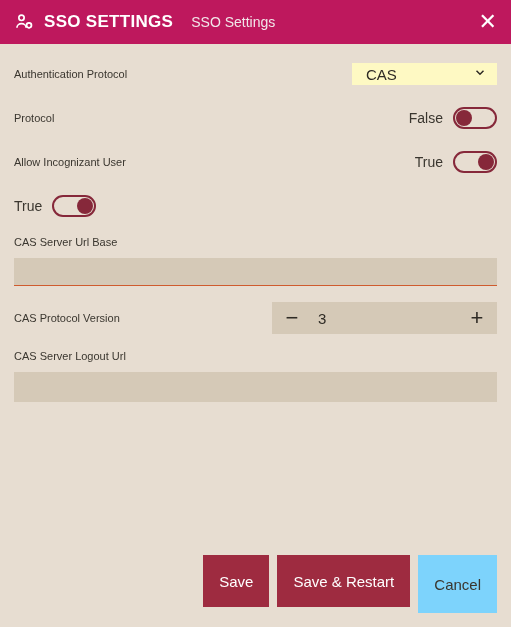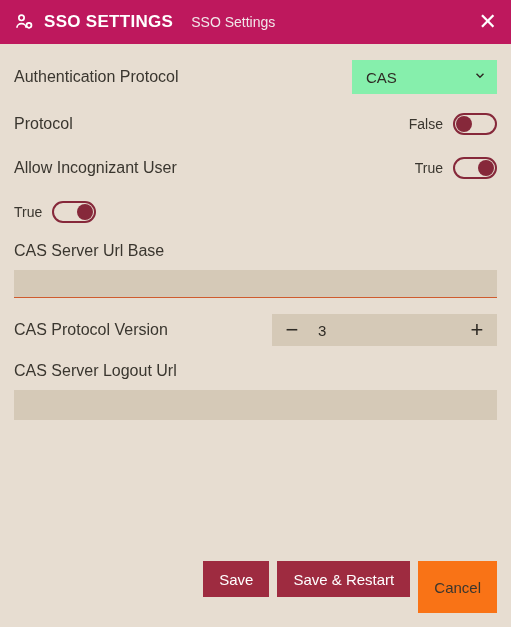--- a/index.html
+++ b/index.html
@@ -46,29 +46,29 @@
   }
 
   .row {
     display: flex;
     align-items: center;
     min-height: 44px;
     padding: 8px 0;
   }
   .row.stacked { flex-direction: column; align-items: flex-start; }
   .row .label {
-    font-size: 16px;
+    font-size: 11px;
     color: #3a362f;
     flex: 1;
   }
   .row.stacked .label { margin-bottom: 10px; }
 
   .select {
-    background: #86efac;
-    height: 34px;
+    background: #fef9c3;
+    height: 22px;
     min-width: 145px;
     padding: 0 34px 0 14px;
     display: flex;
     align-items: center;
     font-size: 15px;
     color: #2f2b25;
     position: relative;
     cursor: pointer;
   }
   .select .chev {
@@ -131,30 +131,30 @@
   .footer {
     display: flex;
     justify-content: flex-end;
     gap: 8px;
     padding: 14px;
   }
   .btn-main {
     background: #9e2b40;
     color: #fff;
     border: none;
-    height: 36px;
+    height: 52px;
     padding: 0 16px;
     font-size: 15px;
     cursor: pointer;
   }
   .btn-soft {
-    background: #f97316;
+    background: #7dd3fc;
     color: #3a362f;
     border: none;
-    height: 52px;
+    height: 58px;
     padding: 0 16px;
     font-size: 15px;
     cursor: pointer;
   }
 </style>
 </head>
 <body>
 
 <div class="header">
   <span class="header-icon">

